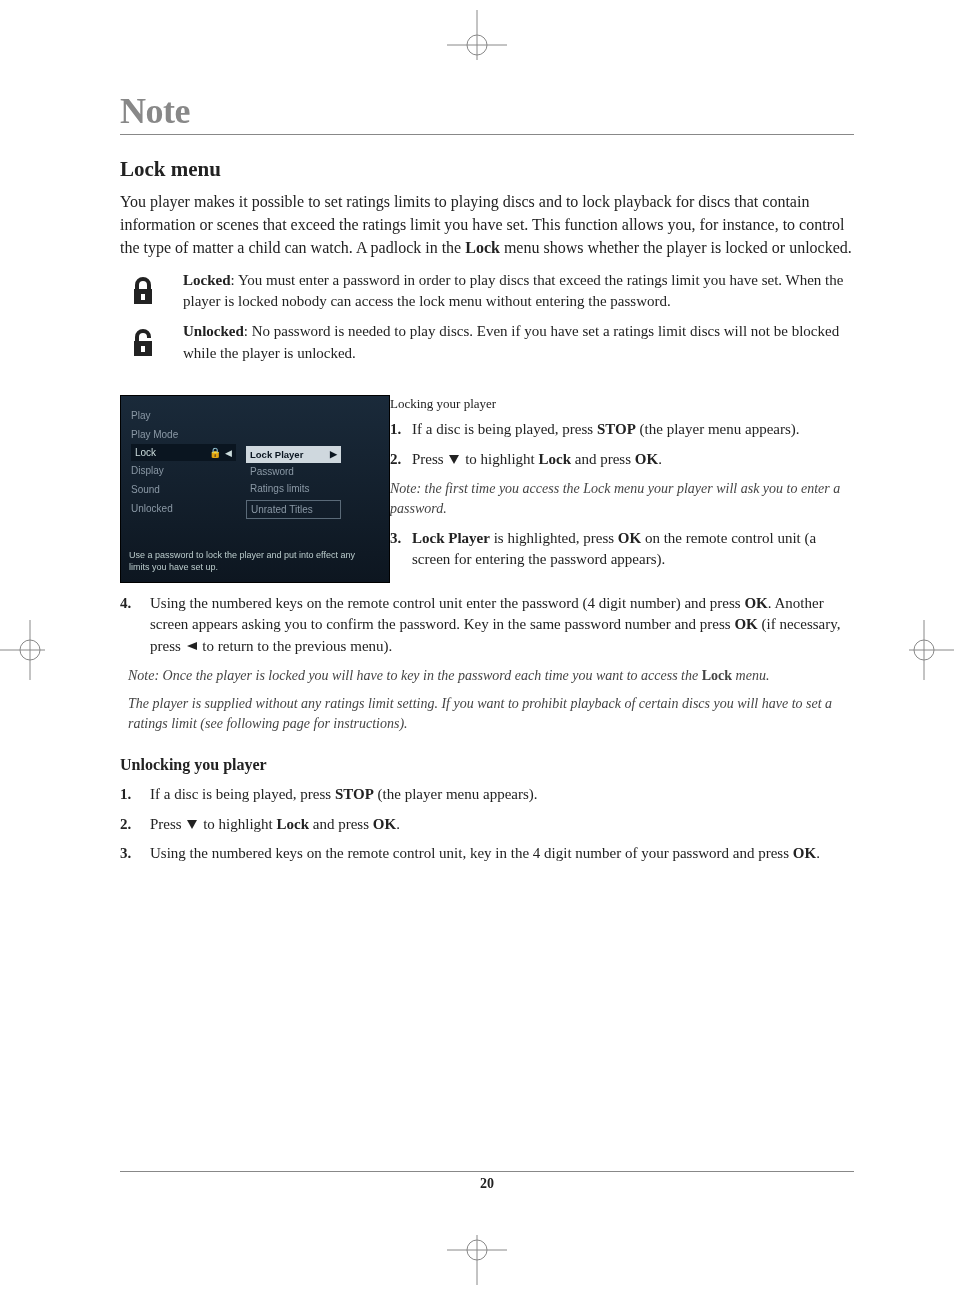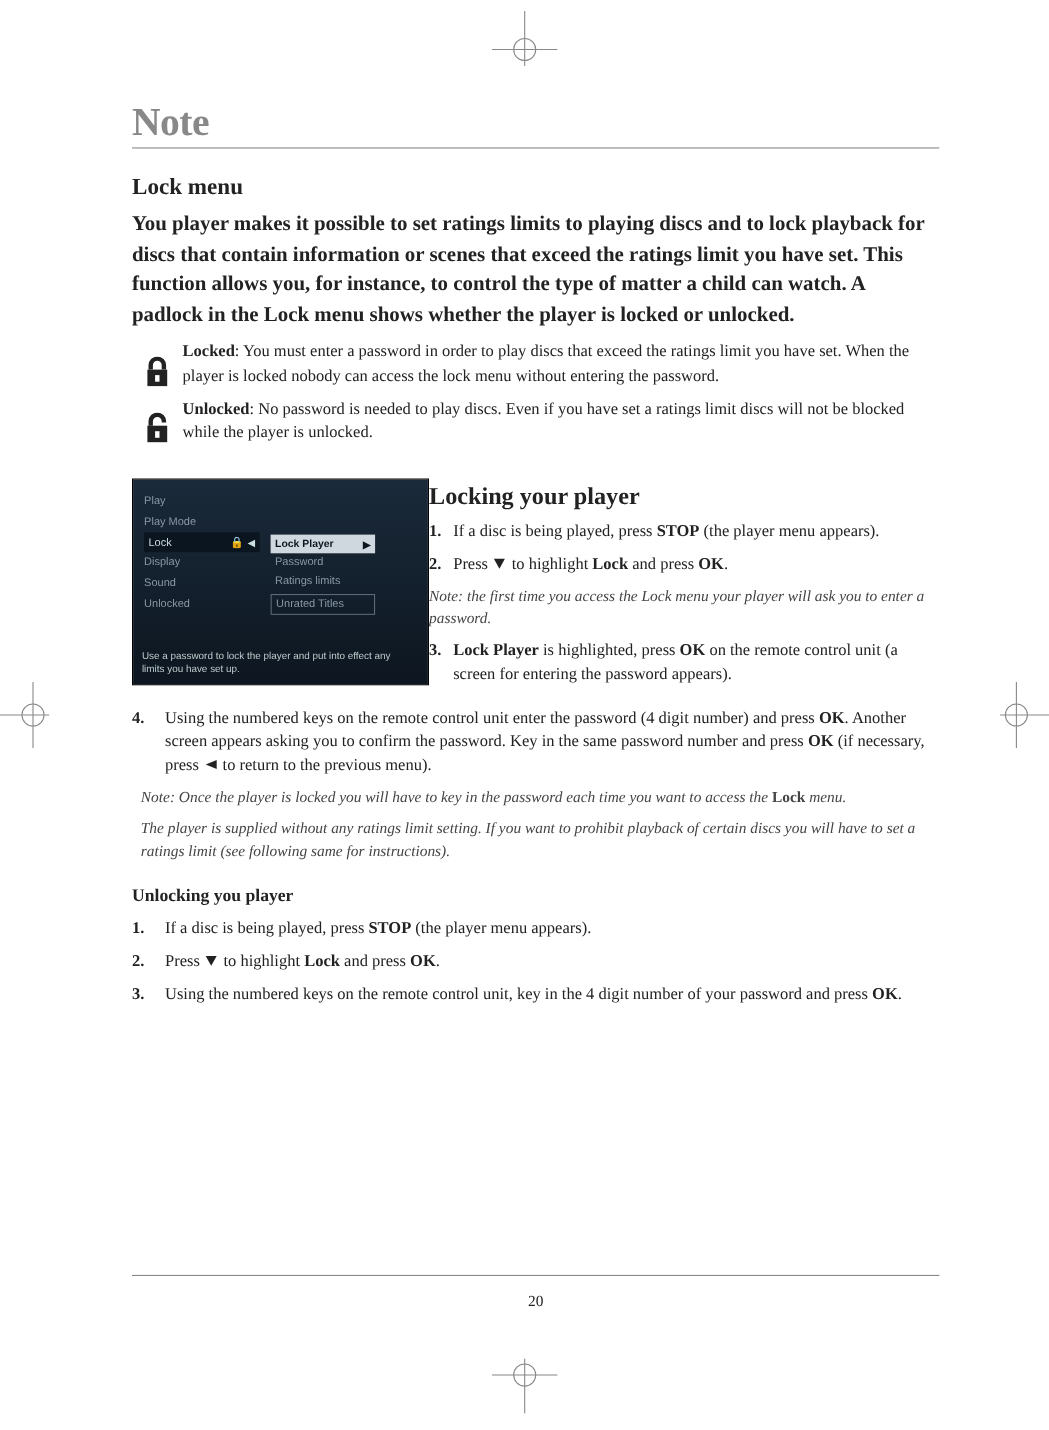--- a/index.html
+++ b/index.html
@@ -40,29 +40,29 @@
     letter-spacing: -0.5px;
     border-bottom: 1.5px solid #888;
     padding-bottom: 2px;
   }
   h2.section {
     font-size: 21px;
     font-weight: bold;
     margin: 22px 0 8px 0;
   }
   .bodytext {
-    font-size: 19px;
+    font-size: 16px;
     line-height: 1.45;
     margin: 0 0 10px 0;
-    font-weight: bold;
   }
   .icon-row {
     display: flex;
-    align-items: flex-end;
+    align-items: center;
     margin: 8px 0;
+    gap: 17px;
   }
   .icon-row .icon-col {
     width: 46px;
     flex: 0 0 46px;
     display: flex;
     justify-content: center;
     padding-top: 2px;
   }
   .icon-row .text-col {
     flex: 1;
@@ -131,22 +131,22 @@
     color: #bcc;
     font-size: 9px;
     line-height: 1.3;
   }
   .steps-col {
     flex: 1;
     font-size: 15px;
     line-height: 1.45;
   }
   h3.subsection {
-    font-size: 22px;
-    font-weight: bold;
+    font-size: 13px;
+    font-weight: normal;
     margin: 0 0 6px 0;
   }
   .step {
     margin: 0 0 8px 0;
     padding-left: 22px;
     position: relative;
   }
   .step .num {
     position: absolute;
     left: 0;
@@ -172,22 +172,22 @@
     margin: 18px 0 8px 0;
   }
   .arrow-down, .arrow-left { display: inline-block; vertical-align: -1px; }
   .footer {
     position: absolute;
     bottom: 108px;
     left: 120px;
     right: 100px;
     border-top: 1px solid #888;
     text-align: center;
-    padding-top: 16px;
-    font-weight: normal;
+    padding-top: 4px;
+    font-weight: bold;
     font-size: 14px;
   }
   .tri {
     font-size: 9px;
   }
 </style>
 </head>
 <body>
 
 <div class="page">
@@ -302,21 +302,21 @@
       <span class="num">4.</span>
       <span>Using the numbered keys on the remote control unit enter the password (4 digit number) and press </span><b>OK</b><span>. Another screen appears asking you to confirm the password. Key in the same password number and press </span><b>OK</b><span> (if necessary, press </span>
       <svg class="arrow-left" width="14" height="12">
           <polygon points="12,2 12,10 2,6" fill="#222"></polygon>
         </svg>
       <span> to return to the previous menu).</span>
     </div>
     <div class="note">
       <span>Note: Once the player is locked you will have to key in the password each time you want to access the </span><b style="font-style:normal">Lock</b><span> menu.</span>
     </div>
-    <div class="note">The player is supplied without any ratings limit setting. If you want to prohibit playback of certain discs you will have to set a ratings limit (see following same for instructions).</div>
+    <div class="note">The player is supplied without any ratings limit setting. If you want to prohibit playback of certain discs you will have to set a ratings limit (see following page for instructions).</div>
 
     <h3 class="sub2">Unlocking you player</h3>
 
     <div class="step">
       <span class="num">1.</span>
       <span>If a disc is being played, press </span><b>STOP</b><span> (the player menu appears).</span>
     </div>
     <div class="step">
       <span class="num">2.</span>
       <span>Press </span>

